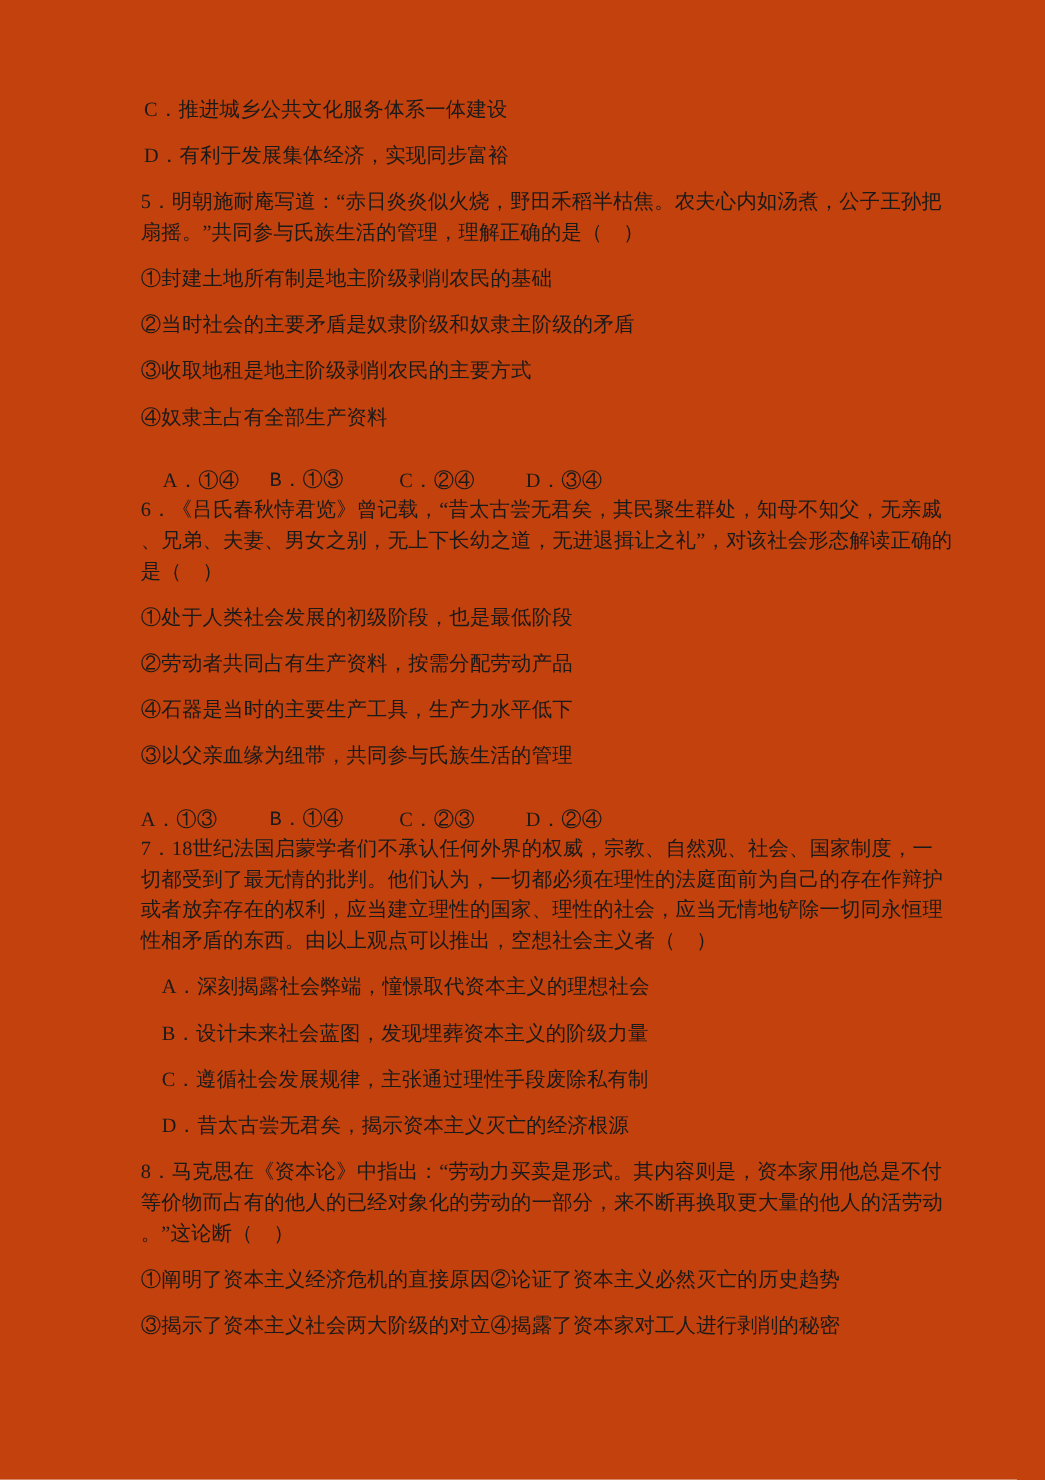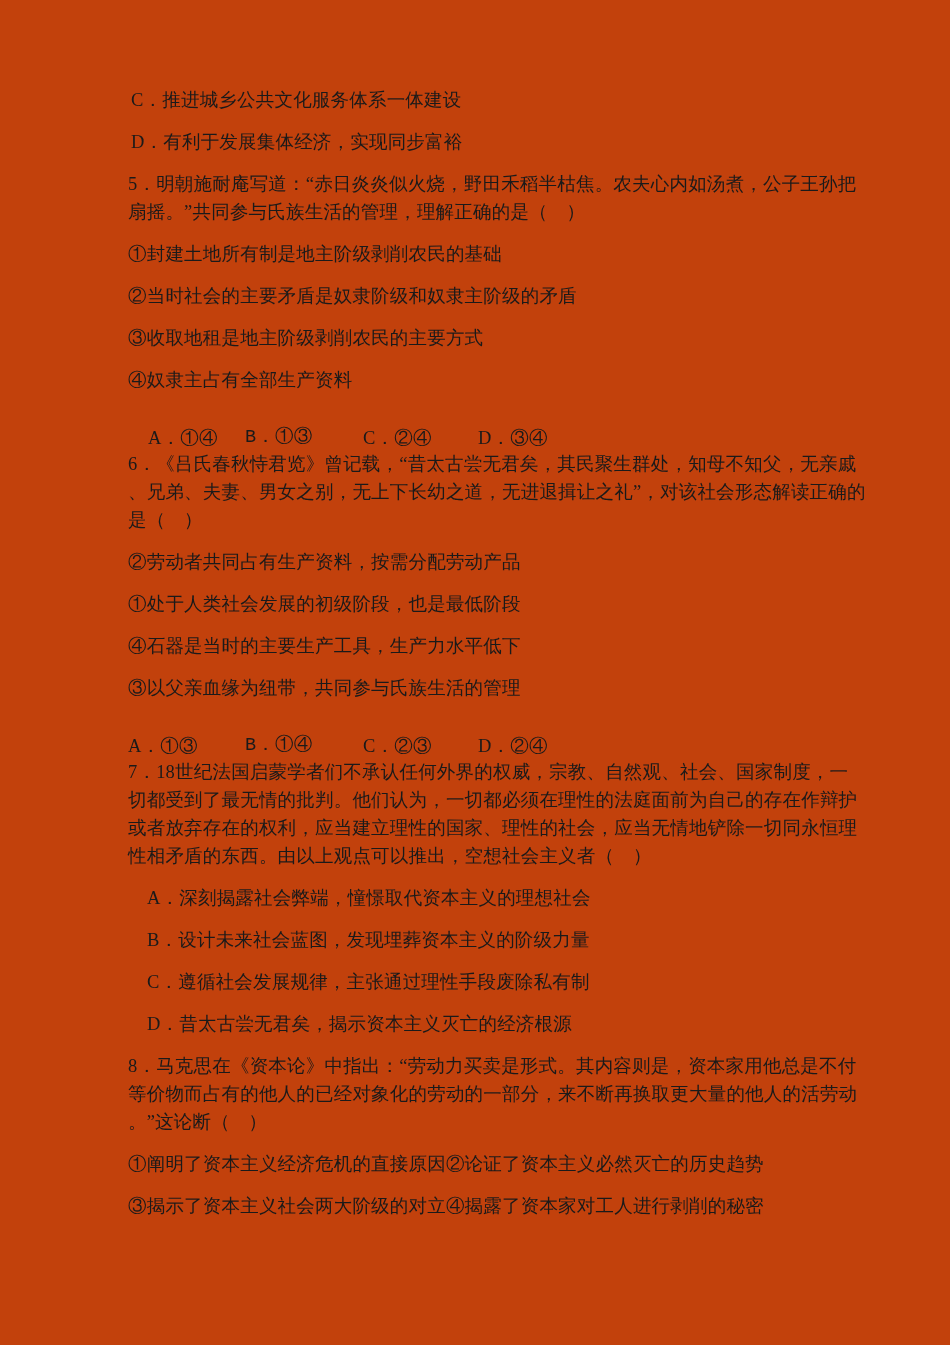--- a/index.html
+++ b/index.html
@@ -70,22 +70,22 @@
       <span class="cb">B．①③</span>
       <span class="cc">C．②④</span>
       <span class="cd">D．③④</span>
     </div>
 
     <div class="para">
       <div class="ln">6．《吕氏春秋恃君览》曾记载，“昔太古尝无君矣，其民聚生群处，知母不知父，无亲戚</div>
       <div class="ln">、兄弟、夫妻、男女之别，无上下长幼之道，无进退揖让之礼”，对该社会形态解读正确的</div>
       <div class="ln">是（　）</div>
     </div>
+    <p class="para">①处于人类社会发展的初级阶段，也是最低阶段</p>
     <p class="para">②劳动者共同占有生产资料，按需分配劳动产品</p>
-    <p class="para">①处于人类社会发展的初级阶段，也是最低阶段</p>
     <p class="para">④石器是当时的主要生产工具，生产力水平低下</p>
     <p class="para">③以父亲血缘为纽带，共同参与氏族生活的管理</p>
     <div class="para choice-row">
       <span class="ca">A．①③</span>
       <span class="cb">B．①④</span>
       <span class="cc">C．②③</span>
       <span class="cd">D．②④</span>
     </div>
 
     <div class="para">

